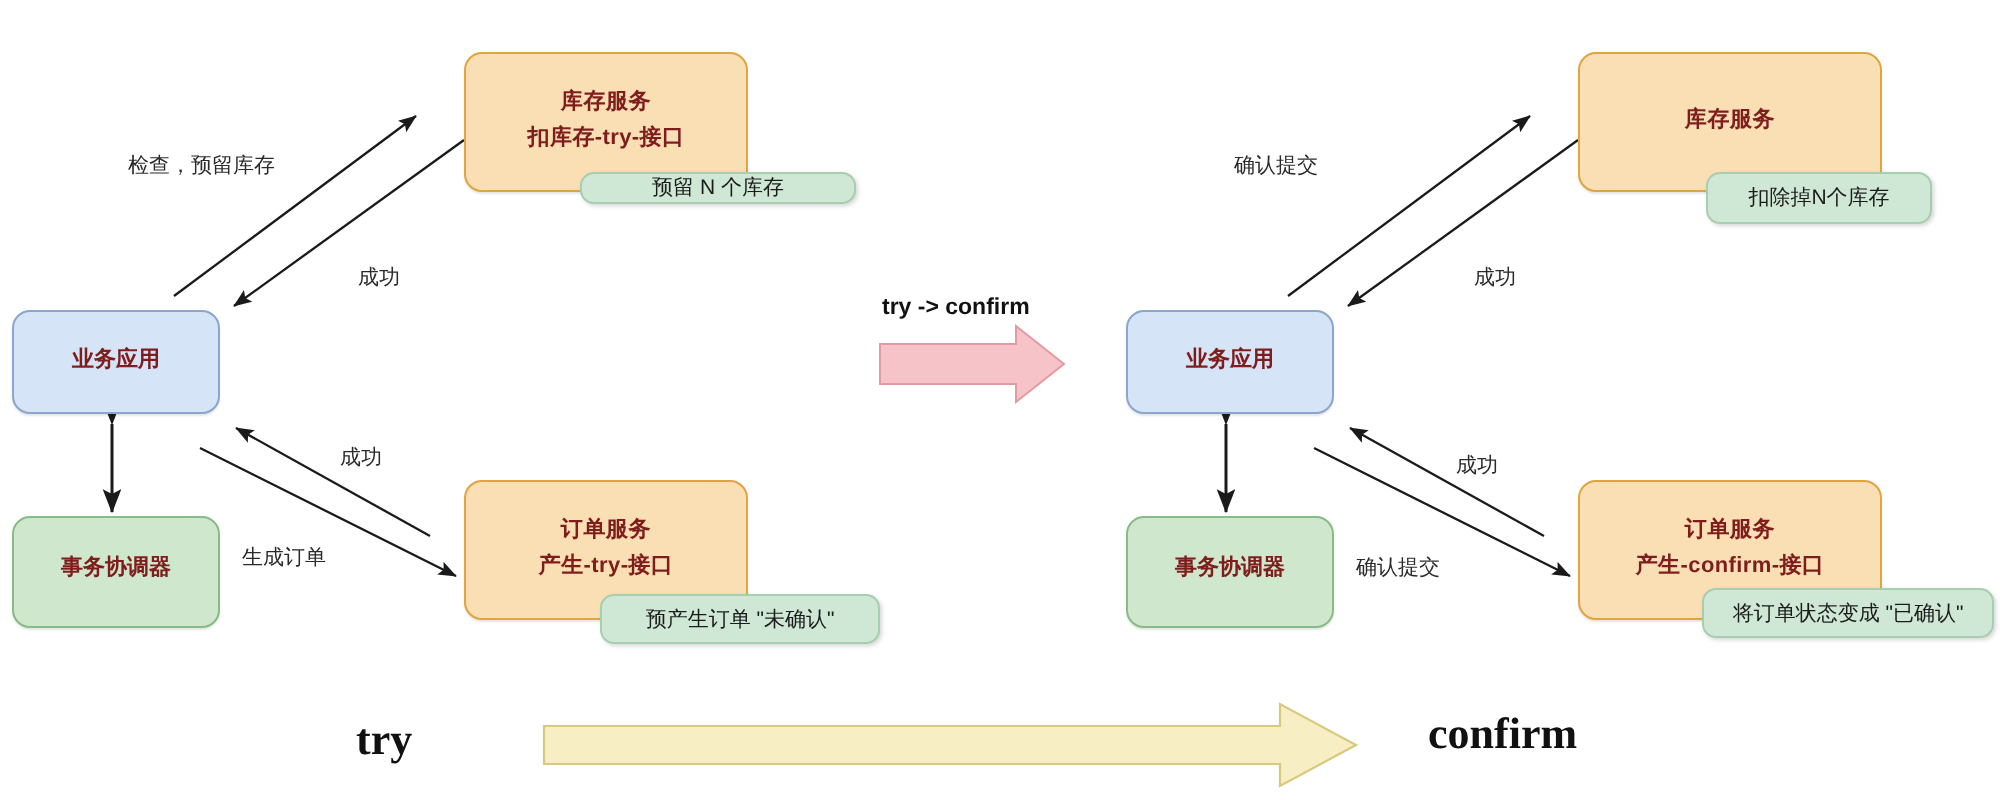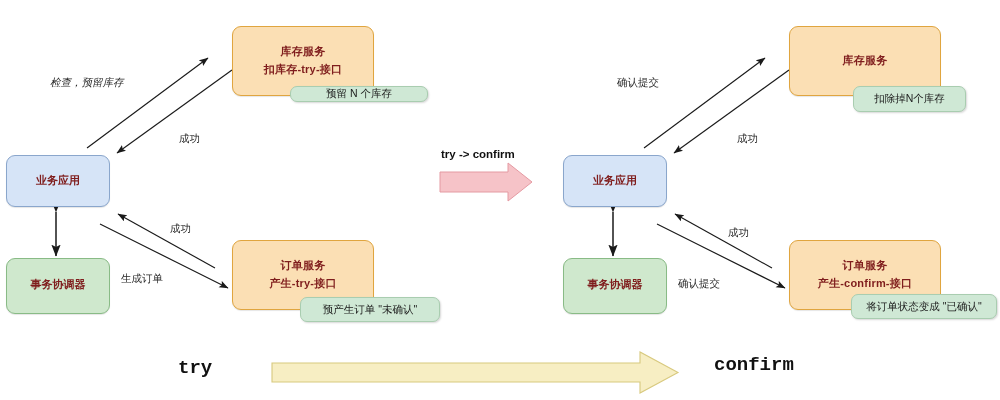--- a/index.html
+++ b/index.html
@@ -92,24 +92,24 @@
     position: absolute;
     font-size: 10.5px;
     color: #2a2a2a;
     white-space: nowrap;
   }
 
   
   .phase-caption {
     position: absolute;
     font-weight: bold;
-    font-size: 19px;
+    font-size: 22px;
     color: #111111;
     white-space: nowrap;
-    font-family: Liberation Mono, monospace;
+    font-family: Liberation Serif, serif;
   }
 
   
   .transition-label {
     position: absolute;
     font-weight: bold;
     font-size: 11.5px;
     color: #111111;
     white-space: nowrap;
     text-align: center;
@@ -194,21 +194,21 @@
 
   <div class="node node-orange" style="left:232px; top:240px; width:142px; height:70px;">
     <span class="node-title">订单服务</span>
     <span class="node-sub">产生-try-接口</span>
   </div>
 
   <div class="callout" style="left:300px; top:297px; width:140px; height:25px;">
     <span>预产生订单 "未确认"</span>
   </div>
 
-  <div class="edge-label" style="left:50px; top:76px;font-style:italic;">
+  <div class="edge-label" style="left:64px; top:76px;">
     <span>检查，预留库存</span>
   </div>
 
   <div class="edge-label" style="left:179px; top:132px;">
     <span>成功</span>
   </div>
 
   <div class="edge-label" style="left:170px; top:222px;">
     <span>成功</span>
   </div>

